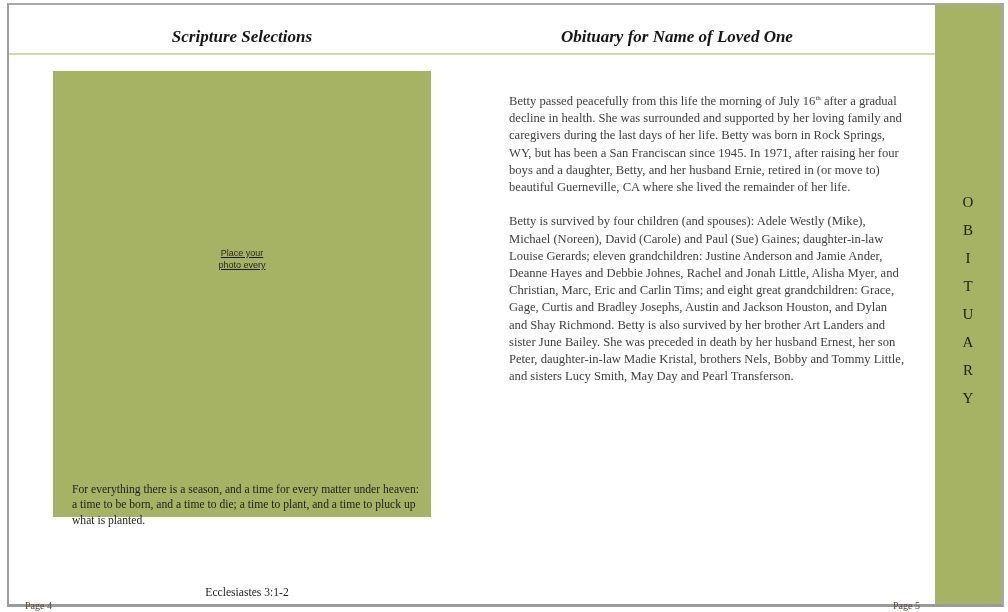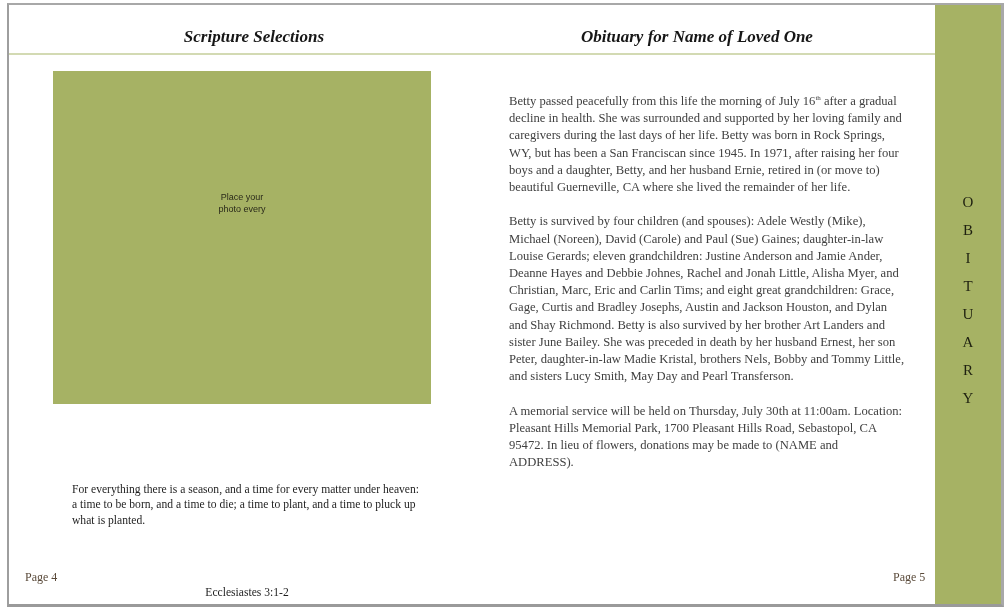--- a/index.html
+++ b/index.html
@@ -17,27 +17,27 @@
 
     .header-rule {
       position: absolute; left: 9px; top: 53px; width: 926px; height: 2px;
       background: #d3dab3;
     }
 
     .heading {
       position: absolute; top: 27px; font-weight: bold; font-style: italic;
       font-size: 17px; color: #161616; text-align: center; white-space: nowrap;
     }
-    .heading.left { left: 82px; width: 344px; }
-    .heading.right { left: 472px; width: 450px; }
+    .heading.left { left: 70px; width: 344px; }
+    .heading.right { left: 452px; width: 450px; }
 
     .photo-box {
-      position: absolute; left: 53px; top: 71px; width: 378px; height: 333px;
+      position: absolute; left: 53px; top: 71px; width: 378px; height: 446px;
       background: #a6b264;
-      display: flex; align-items: center; justify-content: center;
+      display: flex; align-items: center; justify-content: center; text-decoration: underline;
     }
     .photo-label {
       font-family: "Liberation Sans", "DejaVu Sans", sans-serif;
       font-size: 9px; line-height: 12px; color: #2a2a1a; text-align: center;
       width: 70px; margin-top: -70px;
     }
 
     .scripture {
       position: absolute; left: 72px; top: 482px; width: 350px;
       font-size: 11.6px; line-height: 15.4px; color: #1e1e1e;
@@ -48,21 +48,21 @@
     }
 
     .obituary {
       position: absolute; left: 509px; top: 77px; width: 396px;
       font-size: 12.6px; line-height: 17.2px; color: #404040; margin-top: 16px;
     }
     .obituary p { margin-bottom: 17.2px; }
     .obituary sup { font-size: 7px; vertical-align: 5px; line-height: 0; }
 
     .page-num {
-      position: absolute; top: 570px; font-size: 12px; color: #5a4a3a;
+      position: absolute; top: 600px; font-size: 10px; color: #5a4a3a;
     }
     .page-num.left { left: 25px; }
     .page-num.right { left: 893px; }
 
     .sidebar {
       position: absolute; left: 935px; top: 5px; width: 66px; height: 599px;
       background: #a6b264;
     }
     .sidebar-letters {
       position: absolute; left: 0; top: 187px; width: 66px;
@@ -90,21 +90,20 @@
     <div>photo every</div>
   </div>
 </div>
 
 <div class="scripture">For everything there is a season, and a time for every matter under heaven: a time to be born, and a time to die; a time to plant, and a time to pluck up what is planted.</div>
 <div class="scripture-ref">Ecclesiastes 3:1-2</div>
 
 <div class="obituary">
   <p><span>Betty passed peacefully from this life the morning of July 16</span><sup>th</sup><span> after a gradual decline in health.  She was surrounded and supported by her loving family and caregivers during the last days of her life.  Betty was born in Rock Springs, WY, but has been a San Franciscan since 1945.  In 1971, after raising her four boys and a daughter, Betty, and her husband Ernie, retired in (or move to) beautiful Guerneville, CA where she lived the remainder of her life.</span></p>
   <p>Betty is survived by four children (and spouses): Adele Westly (Mike), Michael (Noreen), David (Carole) and Paul (Sue) Gaines;  daughter-in-law Louise Gerards;  eleven grandchildren: Justine Anderson and Jamie Ander, Deanne Hayes and Debbie Johnes, Rachel and Jonah Little, Alisha Myer, and Christian, Marc, Eric and Carlin Tims;  and eight great grandchildren: Grace, Gage, Curtis and Bradley Josephs, Austin and Jackson Houston, and Dylan and Shay Richmond.  Betty is also survived by her brother Art Landers and sister June Bailey.  She was preceded in death by her husband Ernest, her son Peter, daughter-in-law Madie Kristal, brothers Nels, Bobby and Tommy Little, and sisters Lucy Smith, May Day and Pearl Transferson.</p>
-  <p>A memorial service will be held on Thursday, July 30th at 11:00am.  Location:  Pleasant Hills Memorial Park, 1700 Pleasant Hills Road, Sebastopol, CA 95472.  In lieu of flowers, donations may be made to (NAME and ADDRESS).</p>
 </div>
 
 <div class="page-num left">Page 4</div>
 <div class="page-num right">Page 5</div>
 
 <div class="sidebar">
   <div class="sidebar-letters">
     <span>O</span>
     <span>B</span>
     <span>I</span>

